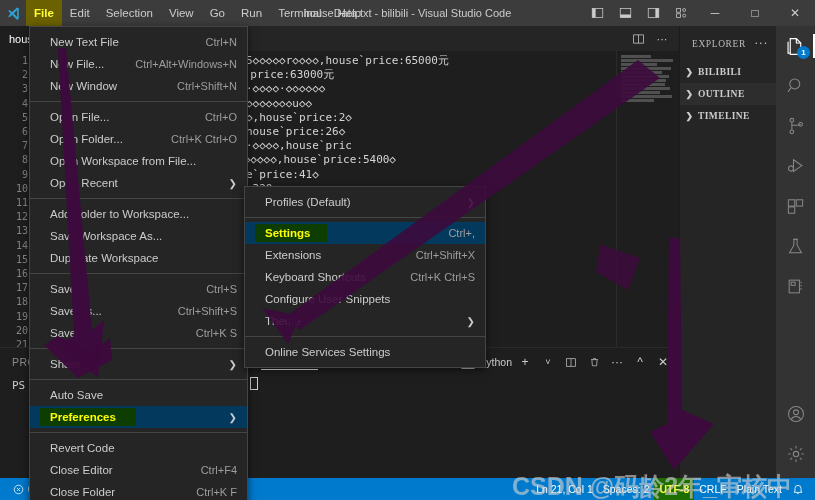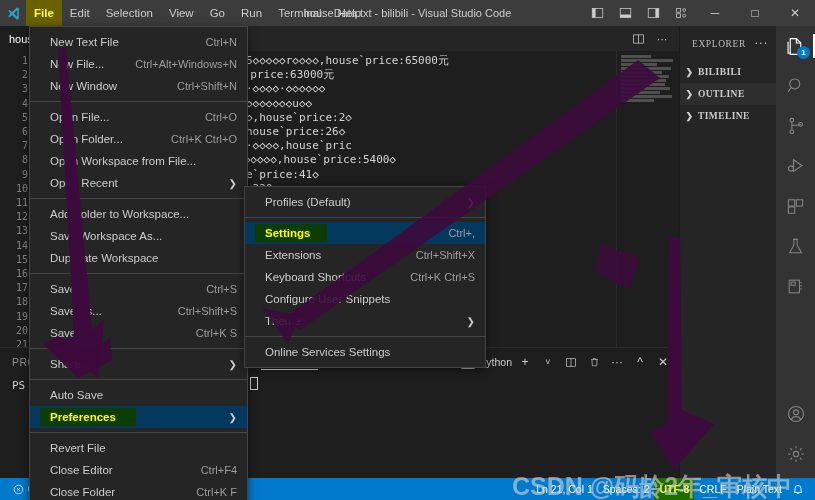--- a/index.html
+++ b/index.html
@@ -440,21 +440,21 @@
       <div class="mrow">
         <span class="mlabel">Auto Save</span>
       </div>
       <div class="mrow sel">
         <div class="hl-green" style="width: 96px;"></div>
         <span class="mlabel ylw">Preferences</span>
         <span class="marrow">❯</span>
       </div>
       <div class="msep"></div>
       <div class="mrow">
-        <span class="mlabel">Revert File</span>
+        <span class="mlabel">Revert Code</span>
       </div>
       <div class="mrow">
         <span class="mlabel">Close Editor</span>
         <span class="mkey">Ctrl+F4</span>
       </div>
       <div class="mrow">
         <span class="mlabel">Close Folder</span>
         <span class="mkey">Ctrl+K F</span>
       </div>
     </div>

